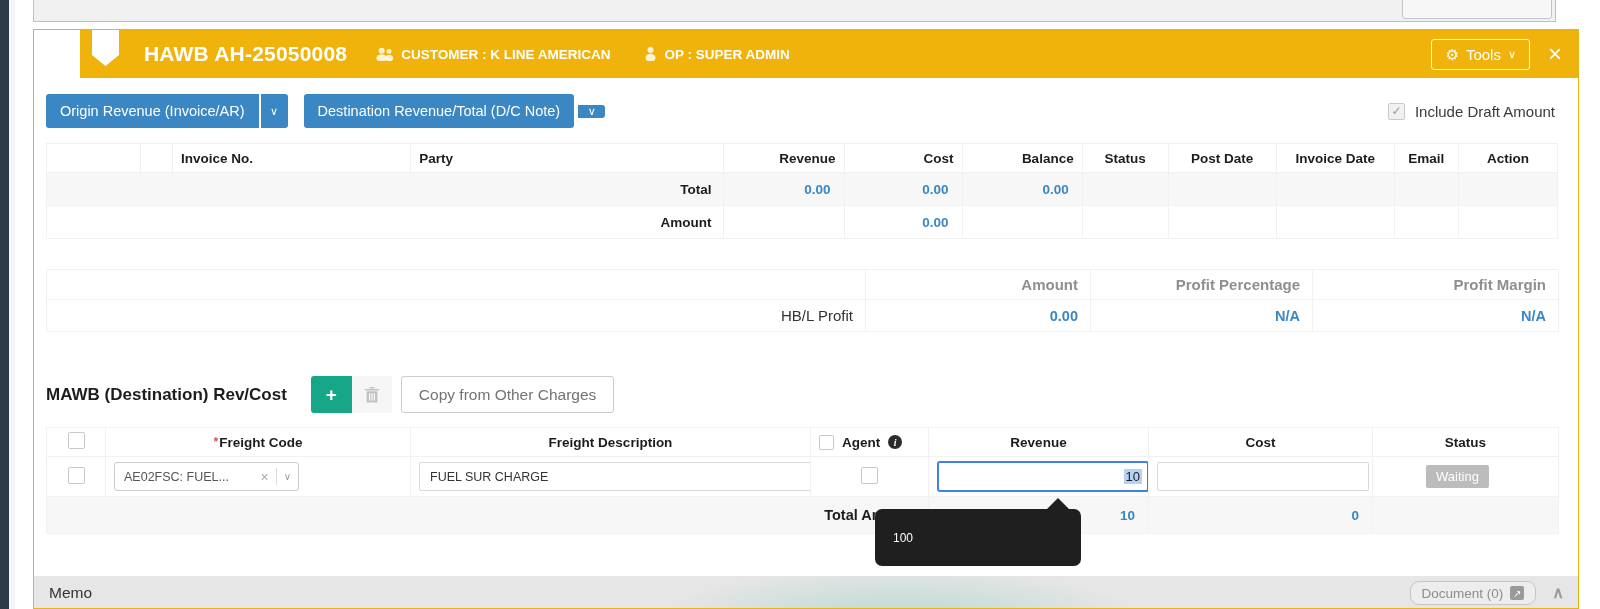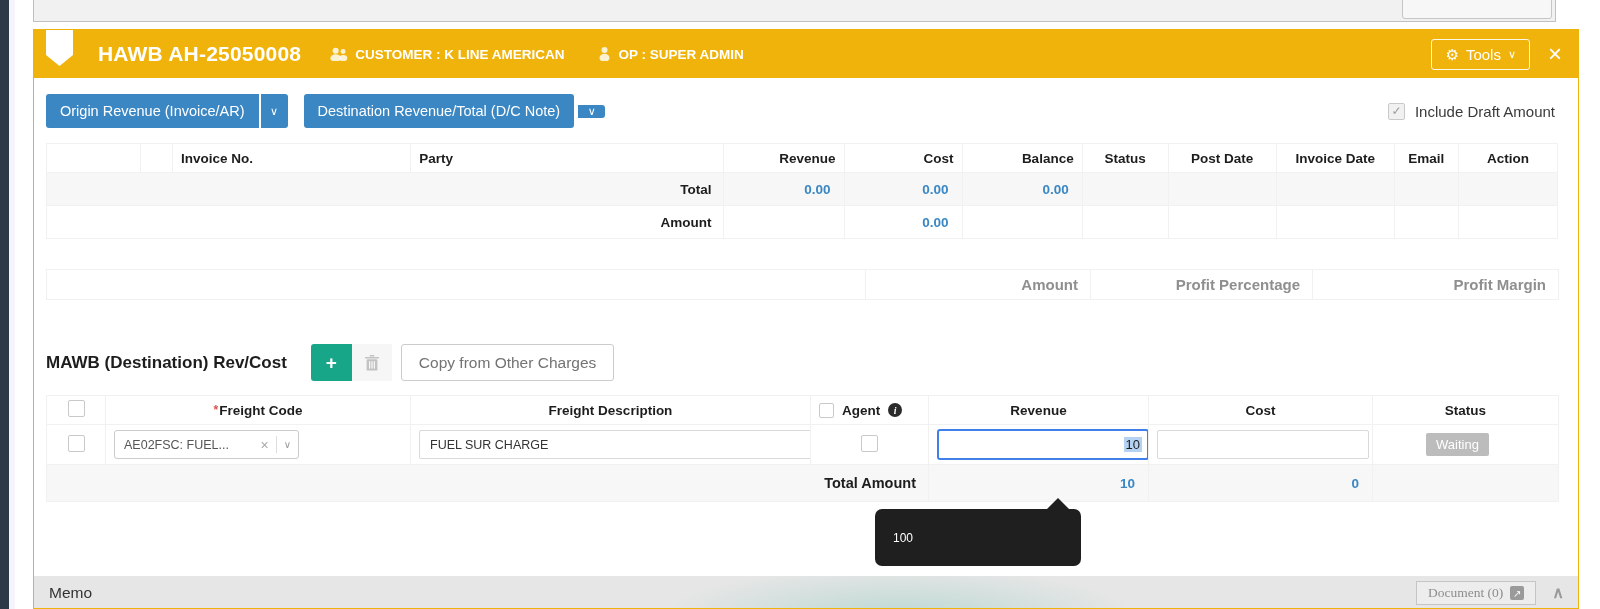--- a/index.html
+++ b/index.html
@@ -26,21 +26,21 @@
     color:#9a9a9a; font-size:13px; padding-bottom:1px;
   }
 
   
   .panel {
     position:absolute; left:33px; top:29px; width:1546px; height:580px;
     background:#ffffff; border:1px solid #ecb30d; overflow:hidden;
   }
   .panel-header {
     height:48px; background:#f0b30b; display:flex; align-items:center;
-    padding:0 16px 0 64px; position:relative; color:#fff;
+    padding:0 16px 0 64px; position:relative; color:#fff;margin-left:46px;
   }
   .bookmark {
     position:absolute; left:12px; top:-3px; width:27px; height:39px; background:#fff;
     clip-path:polygon(0 0,100% 0,100% 72%,50% 100%,0 72%);
     filter:drop-shadow(1px 2px 2px rgba(0,0,0,.28));
   }
   .panel-title { font-size:21px; font-weight:700; letter-spacing:.2px; margin-right:28px; white-space:nowrap; }
   .hmeta { display:flex; align-items:center; font-size:13.5px; font-weight:700; margin-right:34px; white-space:nowrap; }
   .hmeta svg { margin-right:7px; fill:rgba(255,255,255,.82); }
   .tools-btn {
@@ -140,22 +140,22 @@
 
   
   .memo-area {
     position:absolute; left:0; right:0; top:546px; bottom:0;
     background:radial-gradient(ellipse 340px 70px at 56% 125%, rgba(24,166,137,.20), rgba(24,166,137,0) 70%), #e6e6e6;
     display:flex; align-items:flex-start; padding:5px 14px 16px 15px;
   }
   .memo-title { font-size:15.5px; color:#333; padding-top:3px; }
   .doc-btn {
     margin-left:auto; display:flex; align-items:center; gap:7px;
-    border:1px solid #c5c5c5; border-radius:0; padding:3px 11px; height:24px;
-    font-size:13.5px; color:#8d8d8d; background:rgba(255,255,255,.3); cursor:pointer; font-family:Liberation Serif, serif;
+    border:1px solid #c5c5c5; border-radius:9px; padding:3px 11px; height:24px;
+    font-size:13.5px; color:#8d8d8d; background:rgba(255,255,255,.3); cursor:pointer; font-family:Liberation Sans, sans-serif;
   }
   .ext-ic {
     width:14px; height:14px; background:#9a9a9a; border-radius:2px; color:#fff;
     font-size:10px; display:inline-flex; align-items:center; justify-content:center;
   }
   .collapse-ic { margin-left:16px; color:#9a9a9a; font-size:16px; font-weight:700; padding-top:2px; cursor:pointer; }
 
   
   .tooltip {
     position:absolute; left:875px; top:509px; width:206px; height:57px;
@@ -294,20 +294,26 @@
           <col style="width:222px">
           <col style="width:246px">
       </colgroup>
       <tbody>
           <tr>
         <th></th>
         <th>Amount</th>
         <th>Profit Percentage</th>
         <th>Profit Margin</th>
       </tr>
+      <tr>
+        <td class="plabel">HB/L Profit</td>
+        <td class="pval">0.00</td>
+        <td class="pval">N/A</td>
+        <td class="pval">N/A</td>
+      </tr>
     </tbody>
       </table>
 
     <div class="mawb-head">
       <span class="mawb-title">MAWB (Destination) Rev/Cost</span>
       <button class="add-btn">
           <span>+</span>
         </button>
       <button class="trash-btn">
         <svg width="14" height="16" viewBox="0 0 14 16" fill="#c2c2c2">

